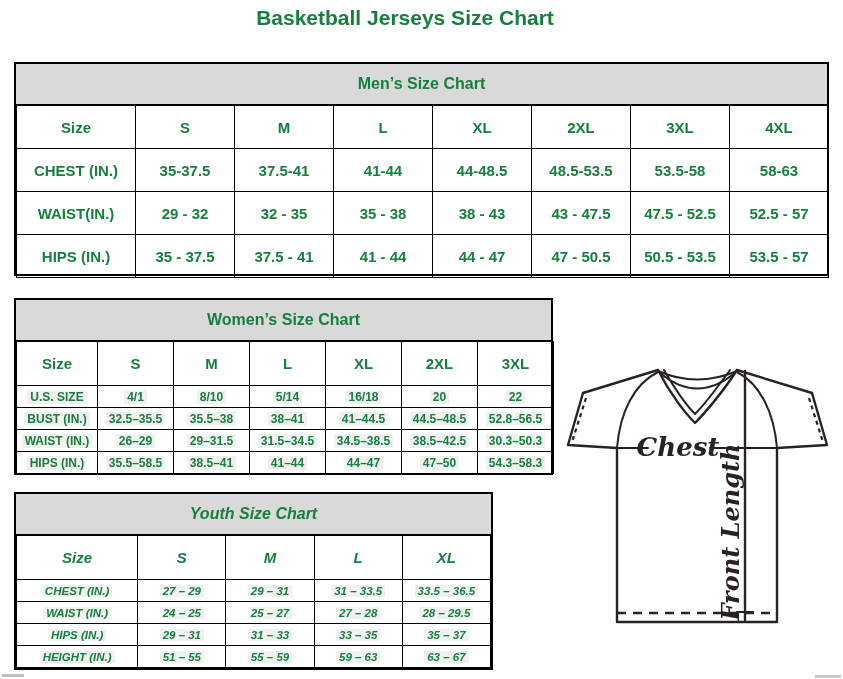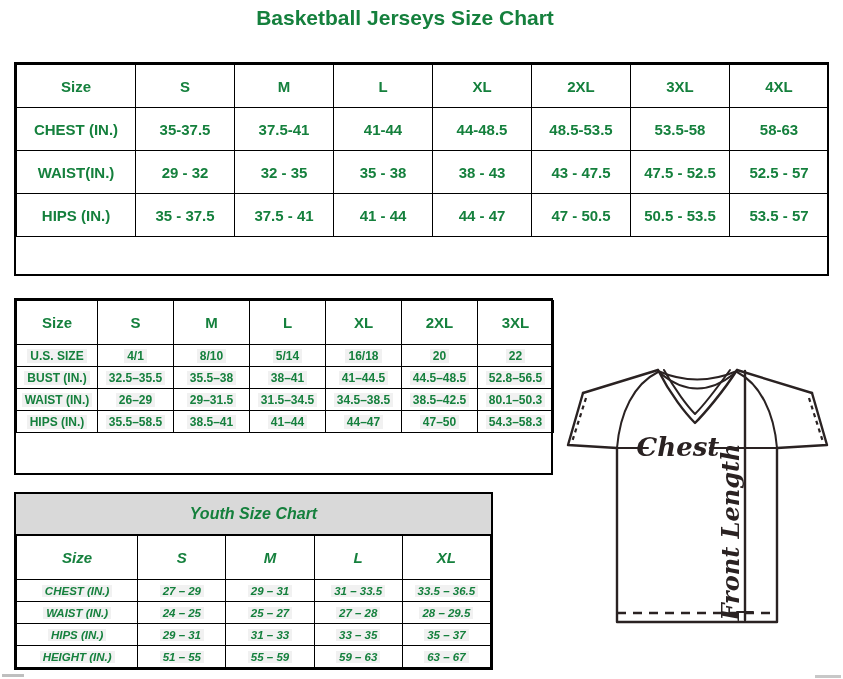--- a/index.html
+++ b/index.html
@@ -38,20 +38,21 @@
   .strip-r{left:815px;top:675px;width:26px;background:#c8c8c8;}
 </style>
 </head>
 <body>
 
 <div class="canvas">
 
   <div class="page-title">Basketball Jerseys Size Chart</div>
 
   <div class="tbl tbl--men">
+    <div class="tbl-title">Men’s Size Chart</div>
     <table>
         <colgroup>
           <col style="width: 119px;">
           <col style="width: 99px;">
           <col style="width: 99px;">
           <col style="width: 99px;">
           <col style="width: 99px;">
           <col style="width: 99px;">
           <col style="width: 99px;">
           <col style="width: 99px;">
@@ -97,20 +98,21 @@
             <td><span class="hl">44 - 47</span></td>
             <td><span class="hl">47 - 50.5</span></td>
             <td><span class="hl">50.5 - 53.5</span></td>
             <td><span class="hl">53.5 - 57</span></td>
           </tr>
         </tbody>
       </table>
   </div>
 
   <div class="tbl tbl--women">
+    <div class="tbl-title">Women’s Size Chart</div>
     <table>
         <colgroup>
           <col style="width: 81px;">
           <col style="width: 76px;">
           <col style="width: 76px;">
           <col style="width: 76px;">
           <col style="width: 76px;">
           <col style="width: 76px;">
           <col style="width: 76px;">
         </colgroup>
@@ -144,21 +146,21 @@
             <td><span class="hl">44.5–48.5</span></td>
             <td><span class="hl">52.8–56.5</span></td>
           </tr>
           <tr>
             <th><span class="hl">WAIST (IN.)</span></th>
             <td><span class="hl">26–29</span></td>
             <td><span class="hl">29–31.5</span></td>
             <td><span class="hl">31.5–34.5</span></td>
             <td><span class="hl">34.5–38.5</span></td>
             <td><span class="hl">38.5–42.5</span></td>
-            <td><span class="hl">80.1–50.3</span></td>
+            <td><span class="hl">30.3–50.3</span></td>
           </tr>
           <tr>
             <th><span class="hl">HIPS (IN.)</span></th>
             <td><span class="hl">35.5–58.5</span></td>
             <td><span class="hl">38.5–41</span></td>
             <td><span class="hl">41–44</span></td>
             <td><span class="hl">44–47</span></td>
             <td><span class="hl">47–50</span></td>
             <td><span class="hl">54.3–58.3</span></td>
           </tr>

